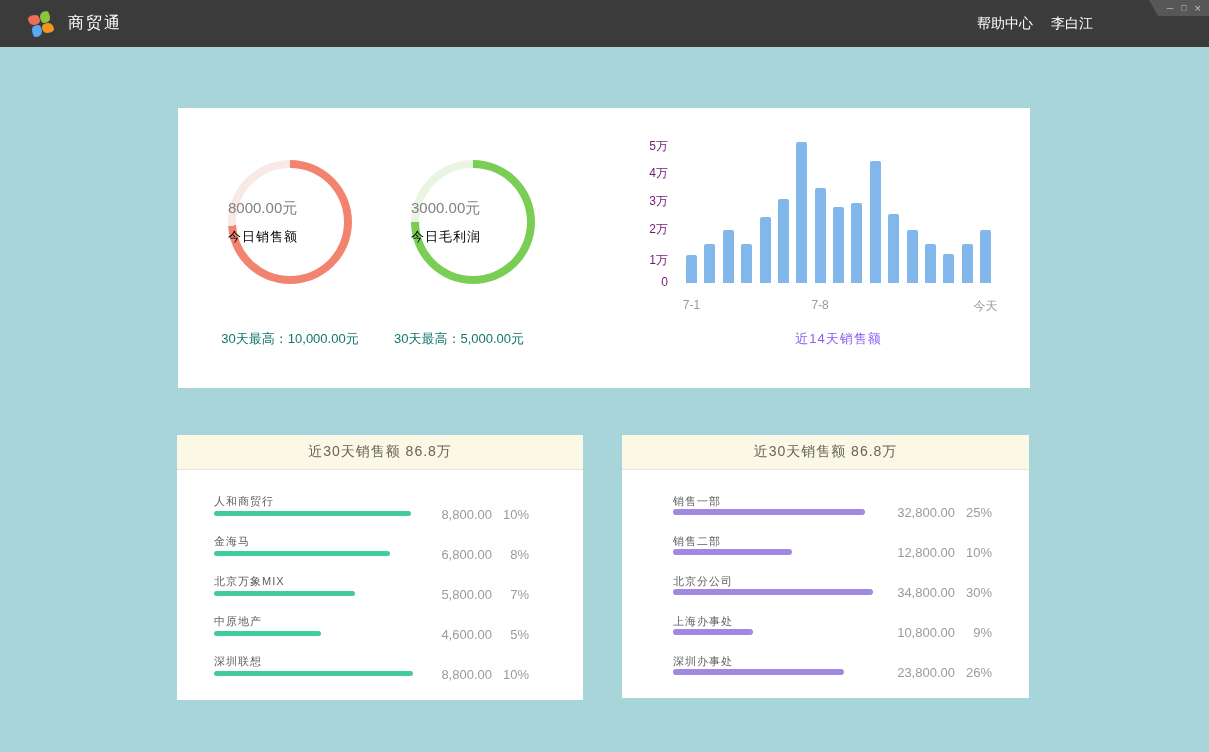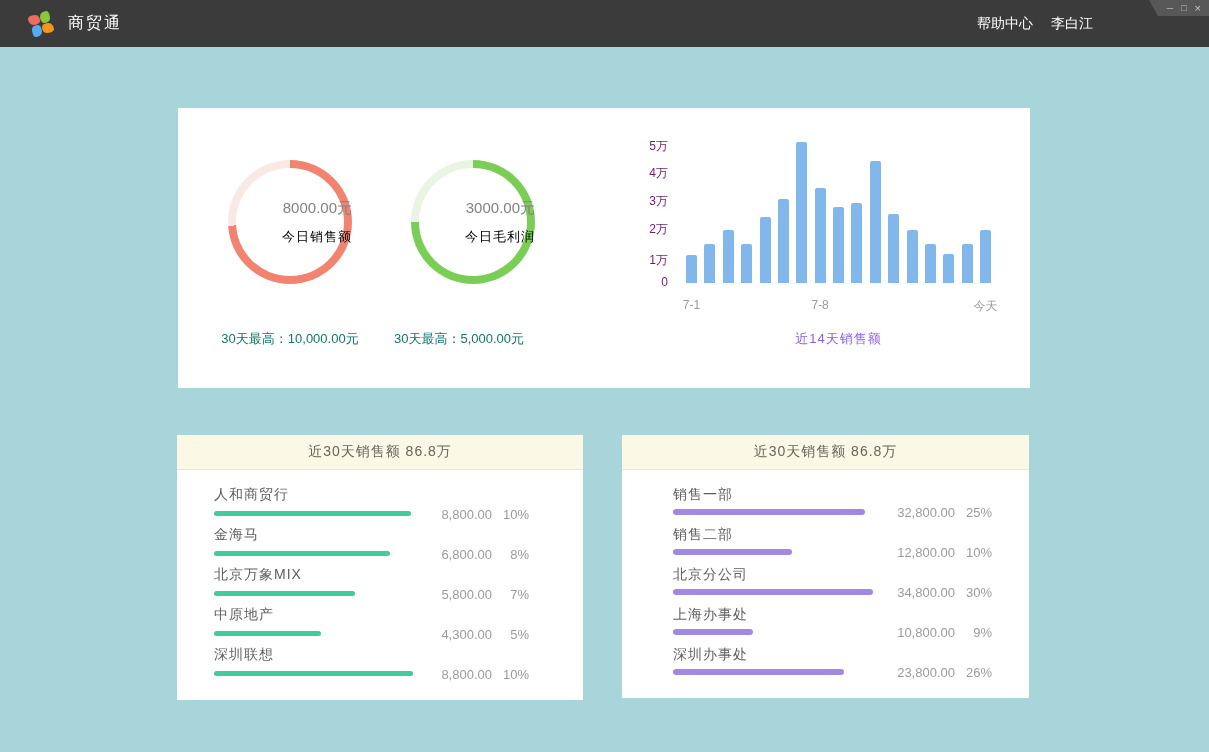--- a/index.html
+++ b/index.html
@@ -42,21 +42,21 @@
   #right-card { left:622px; top:435px; width:407px; height:263px; }
 
   
   .donut { position:absolute; width:124px; height:124px; }
   #donut-0 { left:50px;  top:52px; }
   #donut-1 { left:233px; top:52px; }
   .ring { position:absolute; inset:0; border-radius:50%; }
   .ring::after { content:""; position:absolute; inset:8px; border-radius:50%; background:#fff; }
   .donut-center {
     position:absolute; inset:0; z-index:2;
-    display:flex; flex-direction:column; align-items:flex-end; justify-content:center; gap:10px;
+    display:flex; flex-direction:column; align-items:flex-start; justify-content:center; gap:10px;
   }
   .donut-value { font-size:15px; color:#828282; }
   .donut-label { font-size:13px; color:#000000; letter-spacing:1px; }
   .donut-footer {
     position:absolute; top:222px; width:210px; text-align:center;
     font-size:13px; color:#0f766e;
   }
   #donut-footer-0 { left:7px; }
   #donut-footer-1 { left:176px; }
 
@@ -84,21 +84,21 @@
   }
 
   
   .card-header {
     height:35px; background:#fbf8e6; border-bottom:1px solid #e9e5d4;
     display:flex; align-items:center; justify-content:center;
     font-size:14px; color:#66655b; letter-spacing:1px;
   }
   .rows { position:relative; margin-top:16px; }
   .row { position:relative; height:40px; }
-  .row-name { position:absolute; top:0; font-size:14px; color:#5e5e5e; letter-spacing:1px; }
+  .row-name { position:absolute; top:8px; font-size:11px; color:#5e5e5e; letter-spacing:1px; }
   .hbar { position:absolute; border-radius:3px; }
   .row-vals { position:absolute; display:flex; font-size:13px; color:#9b9b9b; }
   .row-vals .val { flex:1; text-align:right; }
   .row-vals .pct { width:37px; text-align:right; }
   #left-card  .row-name, #left-card  .hbar { left:37px; }
   #right-card .row-name, #right-card .hbar { left:51px; }
   #left-card  .hbar { top:25px; height:5px; }
   #right-card .hbar { top:23px; height:6px; }
   #left-card  .row-vals { top:21px; right:54px; width:134px; }
   #right-card .row-vals { top:19px; right:37px; width:150px; }
@@ -212,21 +212,21 @@
       <div class="hbar" style="width: 141px; background: rgb(66, 203, 157);"></div>
       <div class="row-vals">
           <span class="val">5,800.00</span>
           <span class="pct">7%</span>
         </div>
     </div>
     <div class="row">
       <div class="row-name">中原地产</div>
       <div class="hbar" style="width: 107px; background: rgb(66, 203, 157);"></div>
       <div class="row-vals">
-          <span class="val">4,300.00</span>
+          <span class="val">4,600.00</span>
           <span class="pct">5%</span>
         </div>
     </div>
     <div class="row">
       <div class="row-name">深圳联想</div>
       <div class="hbar" style="width: 199px; background: rgb(66, 203, 157);"></div>
       <div class="row-vals">
           <span class="val">8,800.00</span>
           <span class="pct">10%</span>
         </div>

